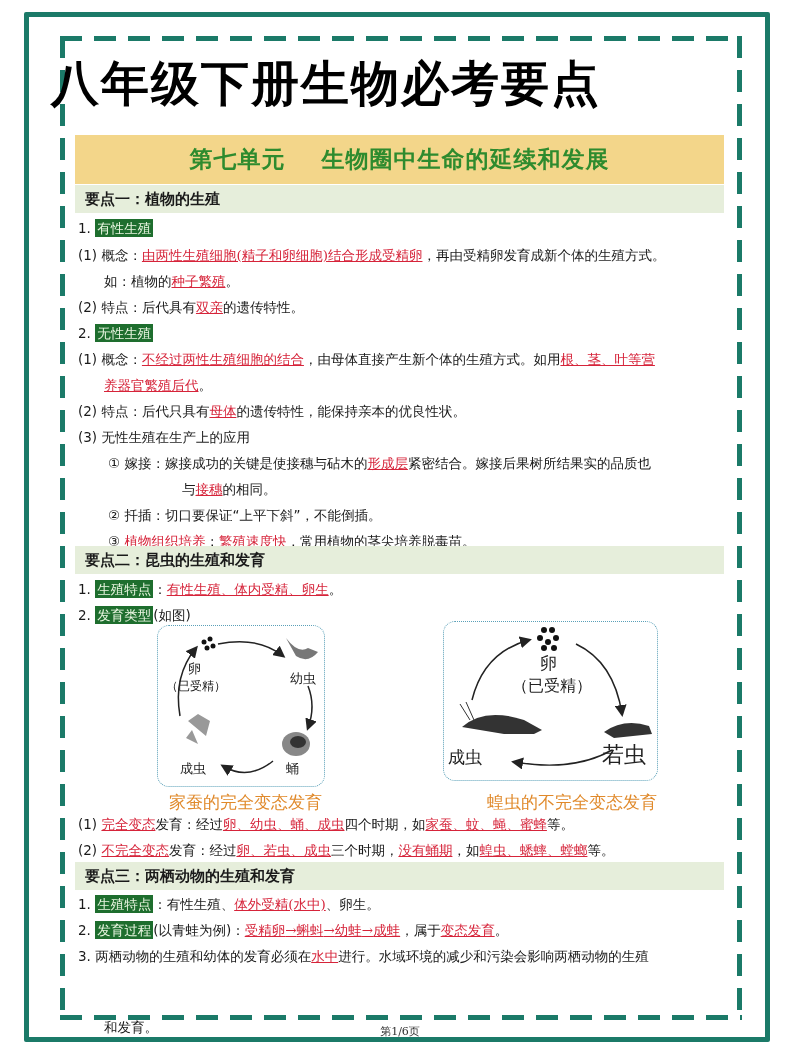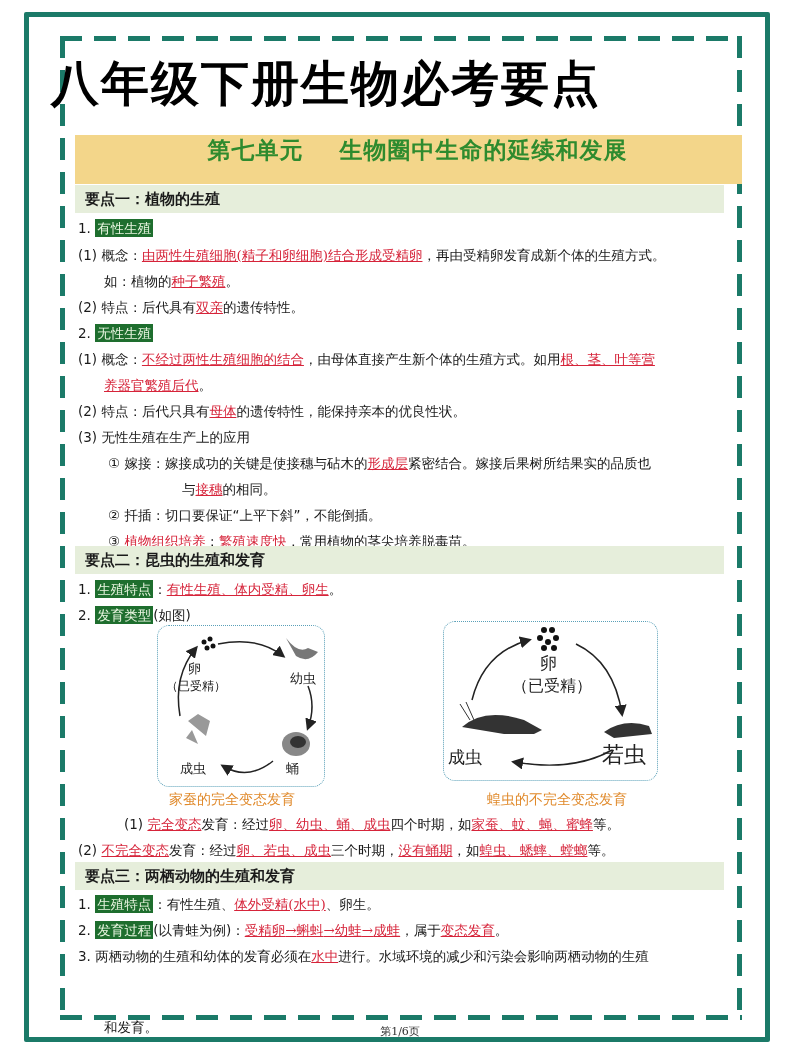--- a/index.html
+++ b/index.html
@@ -6,30 +6,30 @@
   body { width: 800px; height: 1061px; position: relative; overflow: hidden;
          font-family: "DejaVu Sans", "Liberation Sans", sans-serif; color: #1a1a1a; }
   .outer { position: absolute; left: 24px; top: 12px; width: 746px; height: 1030px;
            border: 5px solid #1b7a68; box-sizing: border-box; border-radius: 2px; }
   .dash-h, .dash-v { position: absolute; }
   .dash-h { height: 5px; background: repeating-linear-gradient(90deg, #1b7a68 0 22px, transparent 22px 34px); }
   .dash-v { width: 5px; background: repeating-linear-gradient(180deg, #1b7a68 0 22px, transparent 22px 34px); }
   .title { position: absolute; left: 0; top: 52px; width: 652px; text-align: center;
            font-size: 48px; font-weight: bold; color: #000; letter-spacing: 2px; }
   .unit-band { position: absolute; left: 75px; top: 135px; width: 649px; height: 49px;
-               background: #f3d68a; display: flex; align-items: flex-start; justify-content: center; padding-left: 18px; }
+               background: #f3d68a; display: flex; align-items: center; justify-content: center; }
   .unit-band span { font-size: 23px; font-weight: bold; color: #2e8b2e; letter-spacing: 1px; white-space: pre; }
   .sec { position: absolute; left: 75px; width: 649px; height: 28px; background: #e6eedb;
          font-size: 15px; font-weight: bold; display: flex; align-items: center; padding-left: 10px; box-sizing: border-box; }
   .line { position: absolute; left: 78px; font-size: 13.5px; white-space: nowrap; line-height: 22px; }
   .tag { background: #1e6e2e; color: #e8f5e0; padding: 1px 2px; }
   .red { color: #d6243a; text-decoration: underline; font-family: "DejaVu Serif", "Liberation Serif", serif; }
   .diag { position: absolute; border: 1.5px dotted #5aa0b8; border-radius: 12px; box-sizing: border-box; }
   .dlabel { position: absolute; font-family: "DejaVu Serif", "Liberation Serif", serif; color: #222; white-space: nowrap; }
-  .caption { position: absolute; color: #e0892a; font-size: 14px; white-space: nowrap; }
+  .caption { position: absolute; color: #e0892a; font-size: 17px; white-space: nowrap; }
   .footer { position: absolute; left: 0; width: 800px; top: 1024px; text-align: center; font-size: 11px; color: #333;
             font-family: "DejaVu Serif", "Liberation Serif", serif; }
 </style>
 </head>
 <body>
 
 <div class="outer"></div>
 <div>
   <div class="dash-h" style="left:60px; top:36px; width:682px;"></div>
   <div class="dash-h" style="left:60px; top:1015px; width:682px;"></div>
@@ -147,21 +147,21 @@
     <path d="M22,80 L30,98 M16,82 L26,98" stroke="#333" stroke-width="1"></path>
     <path d="M160,110 Q180,96 205,104 L208,112 L170,116 Z" fill="#333"></path>
   </svg>
   <div class="dlabel" style="left:96px; top:30px; font-size:17px;">卵</div>
   <div class="dlabel" style="left:68px; top:54px; font-size:16px;">（已受精）</div>
   <div class="dlabel" style="left:158px; top:118px; font-size:22px;">若虫</div>
   <div class="dlabel" style="left:4px; top:124px; font-size:17px;">成虫</div>
 </div>
 <div class="caption" style="left:487px; top:791px;">蝗虫的不完全变态发育</div>
 
-<div class="line" style="top:813px;margin-left:46px;">
+<div class="line" style="top:813px;">
   <span>(1) </span><span class="red">完全变态</span><span>发育：经过</span><span class="red">卵、幼虫、蛹、成虫</span><span>四个时期，如</span><span class="red">家蚕、蚊、蝇、蜜蜂</span><span>等。</span>
 </div>
 <div class="line" style="top:839px;">
   <span>(2) </span><span class="red">不完全变态</span><span>发育：经过</span><span class="red">卵、若虫、成虫</span><span>三个时期，</span><span class="red">没有蛹期</span><span>，如</span><span class="red">蝗虫、蟋蟀、螳螂</span><span>等。</span>
 </div>
 
 <div class="sec" style="top:862px;">要点三：两栖动物的生殖和发育</div>
 
 <div class="line" style="top:893px;">
   <span>1. </span><span class="tag">生殖特点</span><span>：有性生殖、</span><span class="red">体外受精(水中)</span><span>、卵生。</span>

